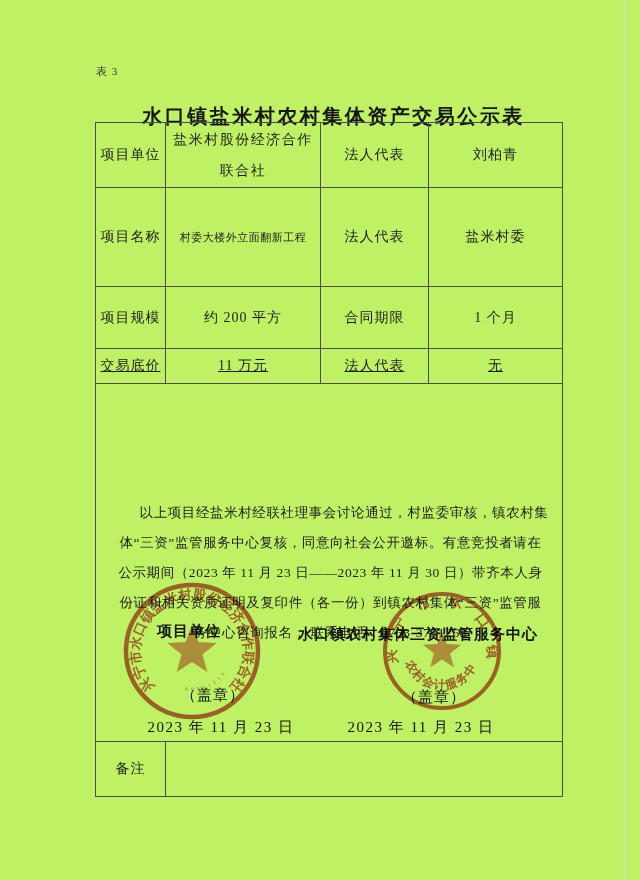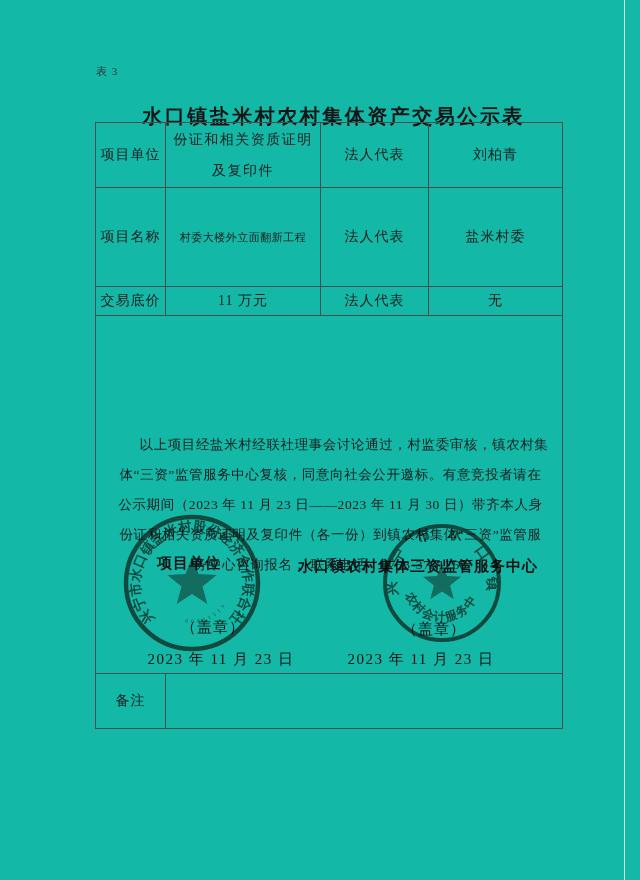--- a/index.html
+++ b/index.html
@@ -2,42 +2,42 @@
 <html><head>
 <meta charset="utf-8">
 <style>
   html,body{margin:0;padding:0;}
   body{
     width:640px;height:880px;position:relative;overflow:hidden;
     background:#fbfbf8;
     font-family:"Liberation Serif","DejaVu Serif",serif;
     color:#1d1d1f;
   }
-  .sheet{position:absolute;inset:0;background:#14b8a6;}
+  .sheet{position:absolute;inset:0;background:#bef264;}
   .scan-edge{position:absolute;top:0;left:624px;width:1px;height:100%;background:#dadad6;}
   .doc-tag{position:absolute;left:96px;top:64px;font-size:11px;color:#333;letter-spacing:1px;}
   .doc-title{
     position:absolute;left:70px;top:87px;width:495px;margin:16px;
     text-align:center;font-size:20px;font-weight:bold;letter-spacing:2.5px;color:#151517;
   }
   table.main{
     position:absolute;left:95px;top:122px;width:467px;
     border-collapse:collapse;table-layout:fixed;
   }
   table.main td{
     border:1px solid #4c4c4c;
     text-align:center;vertical-align:middle;
     font-size:14px;letter-spacing:1px;color:#1d1d1f;
     padding:0 4px;overflow:hidden;
   }
   td.lbl{letter-spacing:1px;}
   tr.r1{height:65px;} tr.r1 td.val-wide{line-height:31px;letter-spacing:1.5px;}
   tr.r2{height:99px;} tr.r2 td.small-val{font-size:11px;letter-spacing:0.5px;}
   tr.r3{height:62px;}
-  tr.r4{height:29px;}
+  tr.r4{height:35px;text-decoration:underline;}
   tr.r5{height:358px;}
   tr.r6{height:55px;}
   td.big-cell{padding:0;vertical-align:top;position:relative;text-align:left;}
   .notice{padding:20px 8px 0 11px;}
   .notice .nline{
     white-space:nowrap;font-size:13.5px;letter-spacing:0.6px;
     line-height:30px;color:#1b1b1d;
   }
   .notice .nline.first{text-indent:2em;text-align:center;}
   .sig{position:absolute;transform:translate(-50%,-50%);white-space:nowrap;color:#121214;}
@@ -69,29 +69,35 @@
   <table class="main">
     <colgroup>
       <col style="width:70px">
         <col style="width:155px">
         <col style="width:108px">
         <col style="width:134px">
     </colgroup>
     <tbody>
         <tr class="r1">
       <td class="lbl">项目单位</td>
-      <td class="val-wide">份证和相关资质证明及复印件</td>
+      <td class="val-wide">盐米村股份经济合作联合社</td>
       <td class="lbl">法人代表</td>
       <td>刘柏青</td>
     </tr>
     <tr class="r2">
       <td class="lbl">项目名称</td>
       <td class="small-val">村委大楼外立面翻新工程</td>
       <td class="lbl">法人代表</td>
       <td>盐米村委</td>
+    </tr>
+    <tr class="r3">
+      <td class="lbl">项目规模</td>
+      <td>约 200 平方</td>
+      <td class="lbl">合同期限</td>
+      <td>1 个月</td>
     </tr>
     <tr class="r4">
       <td class="lbl">交易底价</td>
       <td>11 万元</td>
       <td class="lbl">法人代表</td>
       <td>无</td>
     </tr>
     <tr class="r5">
       <td colspan="4" class="big-cell">
         <div class="notice">

